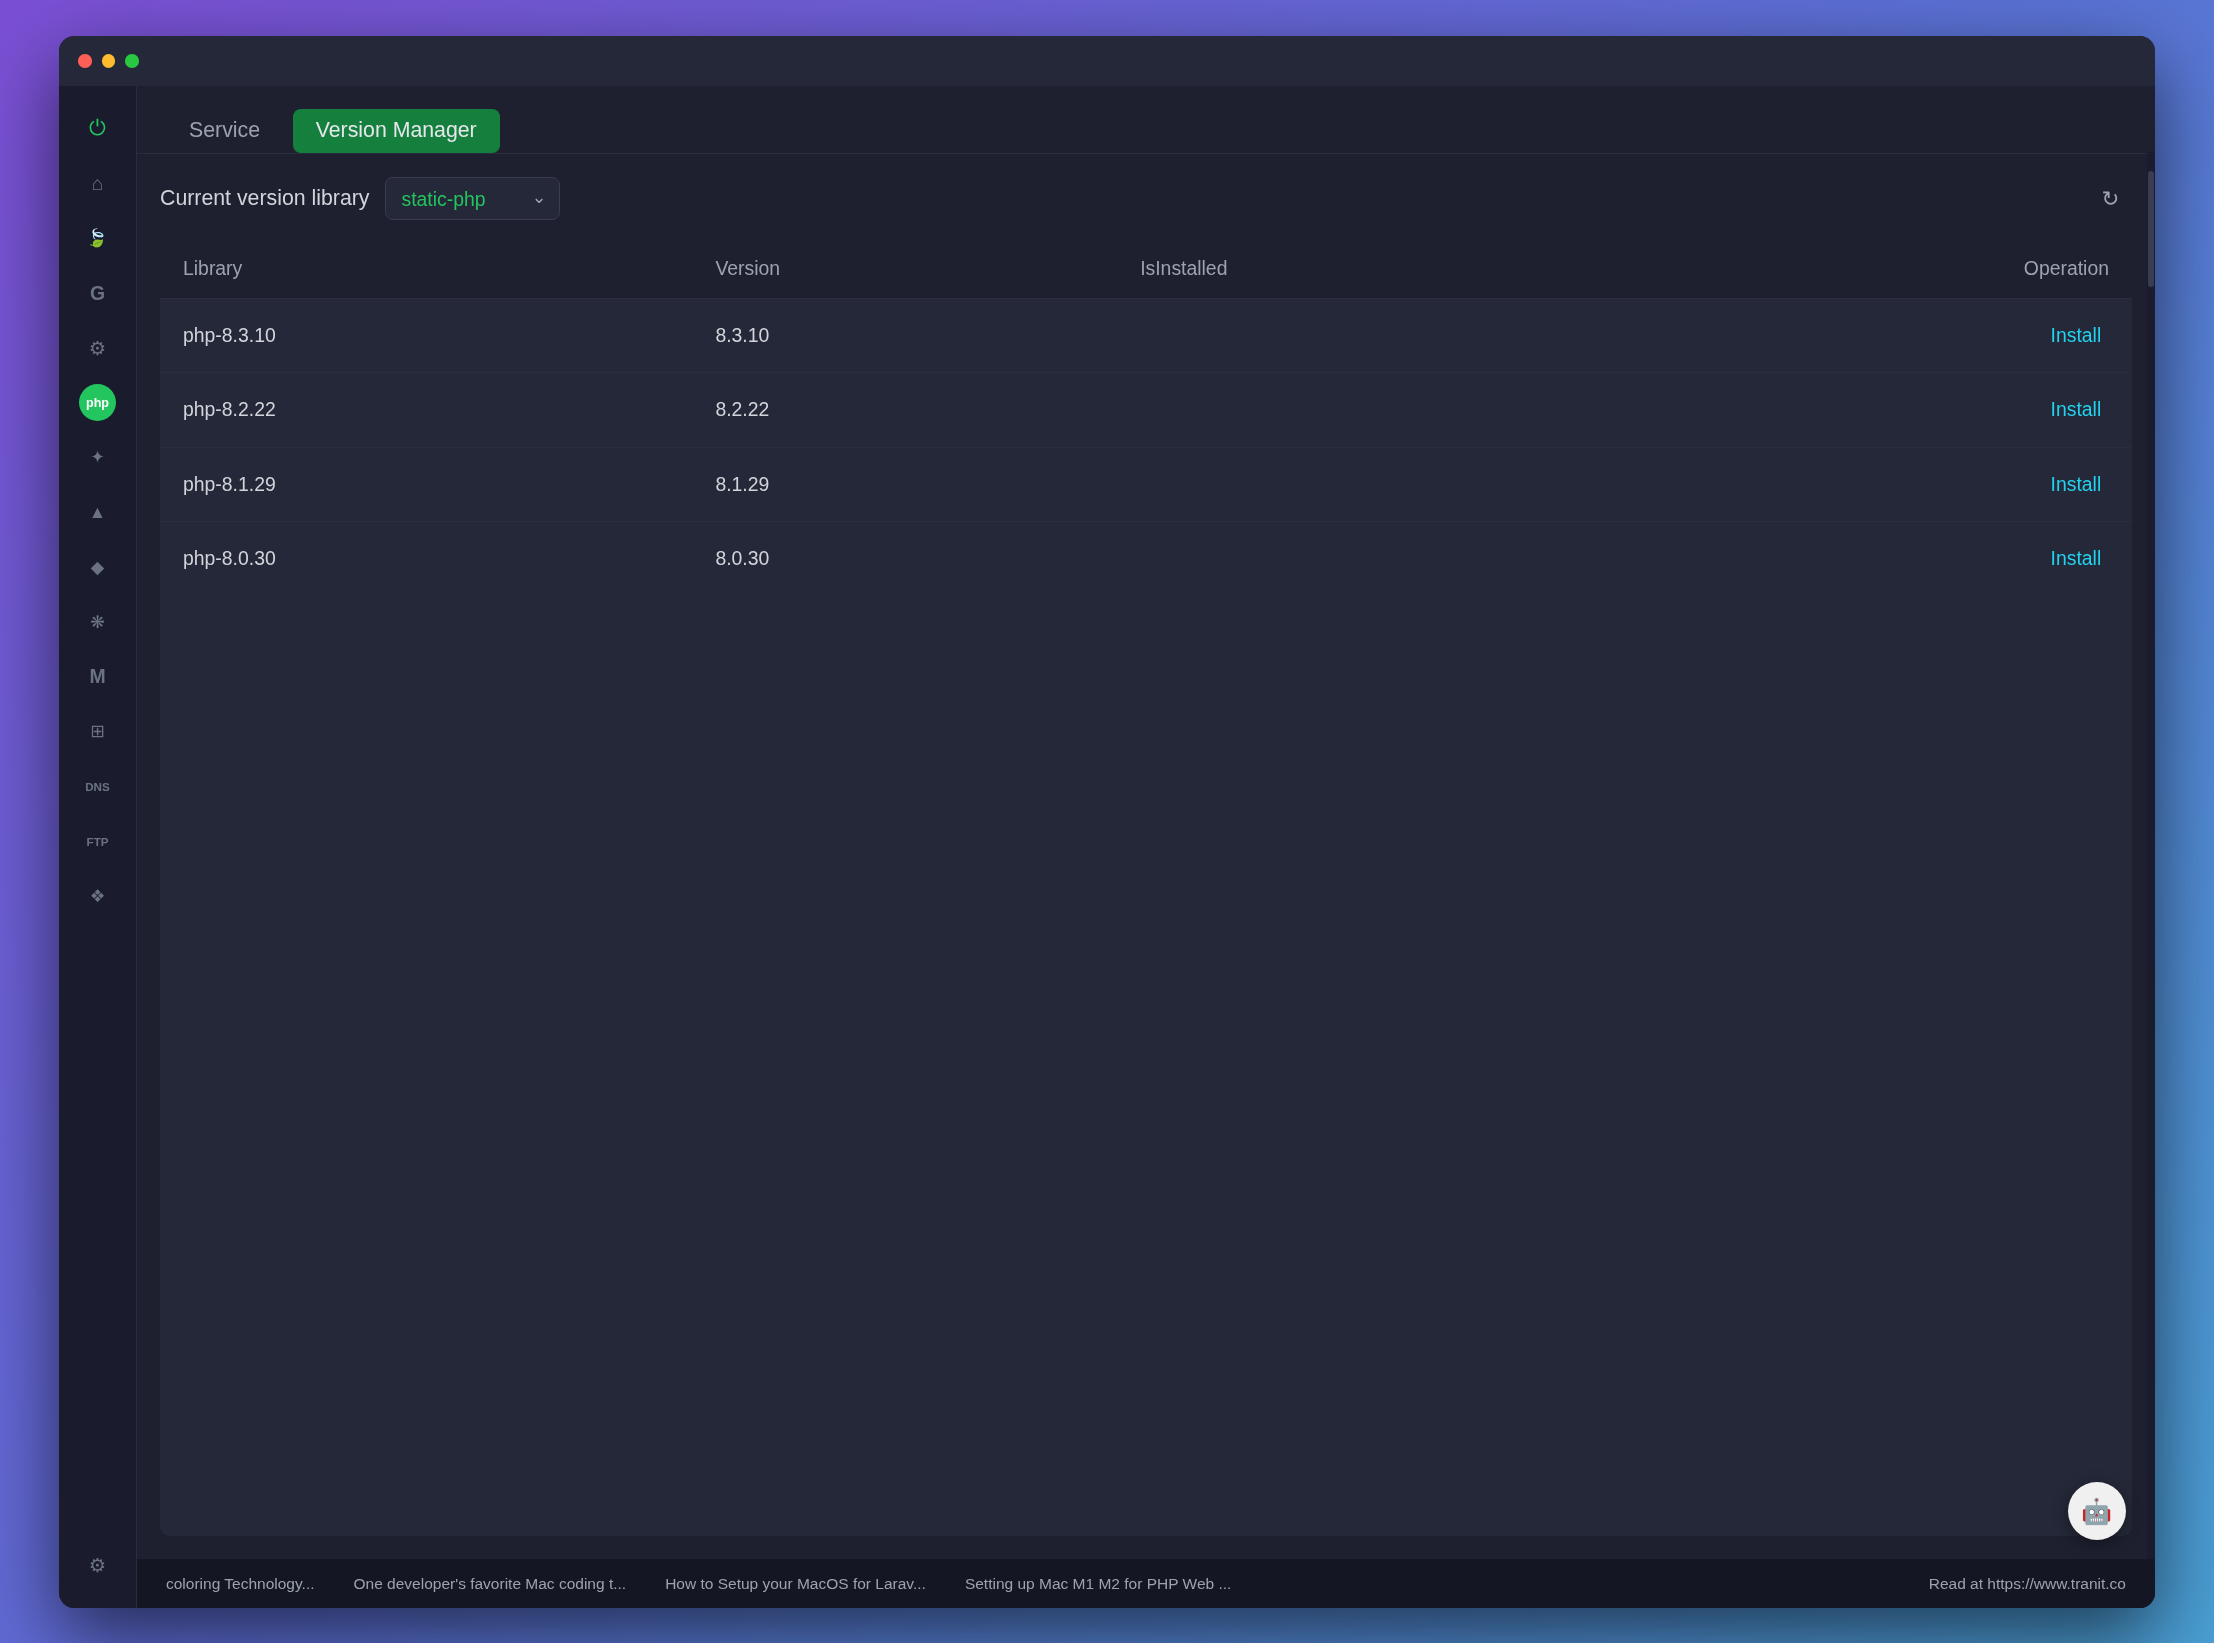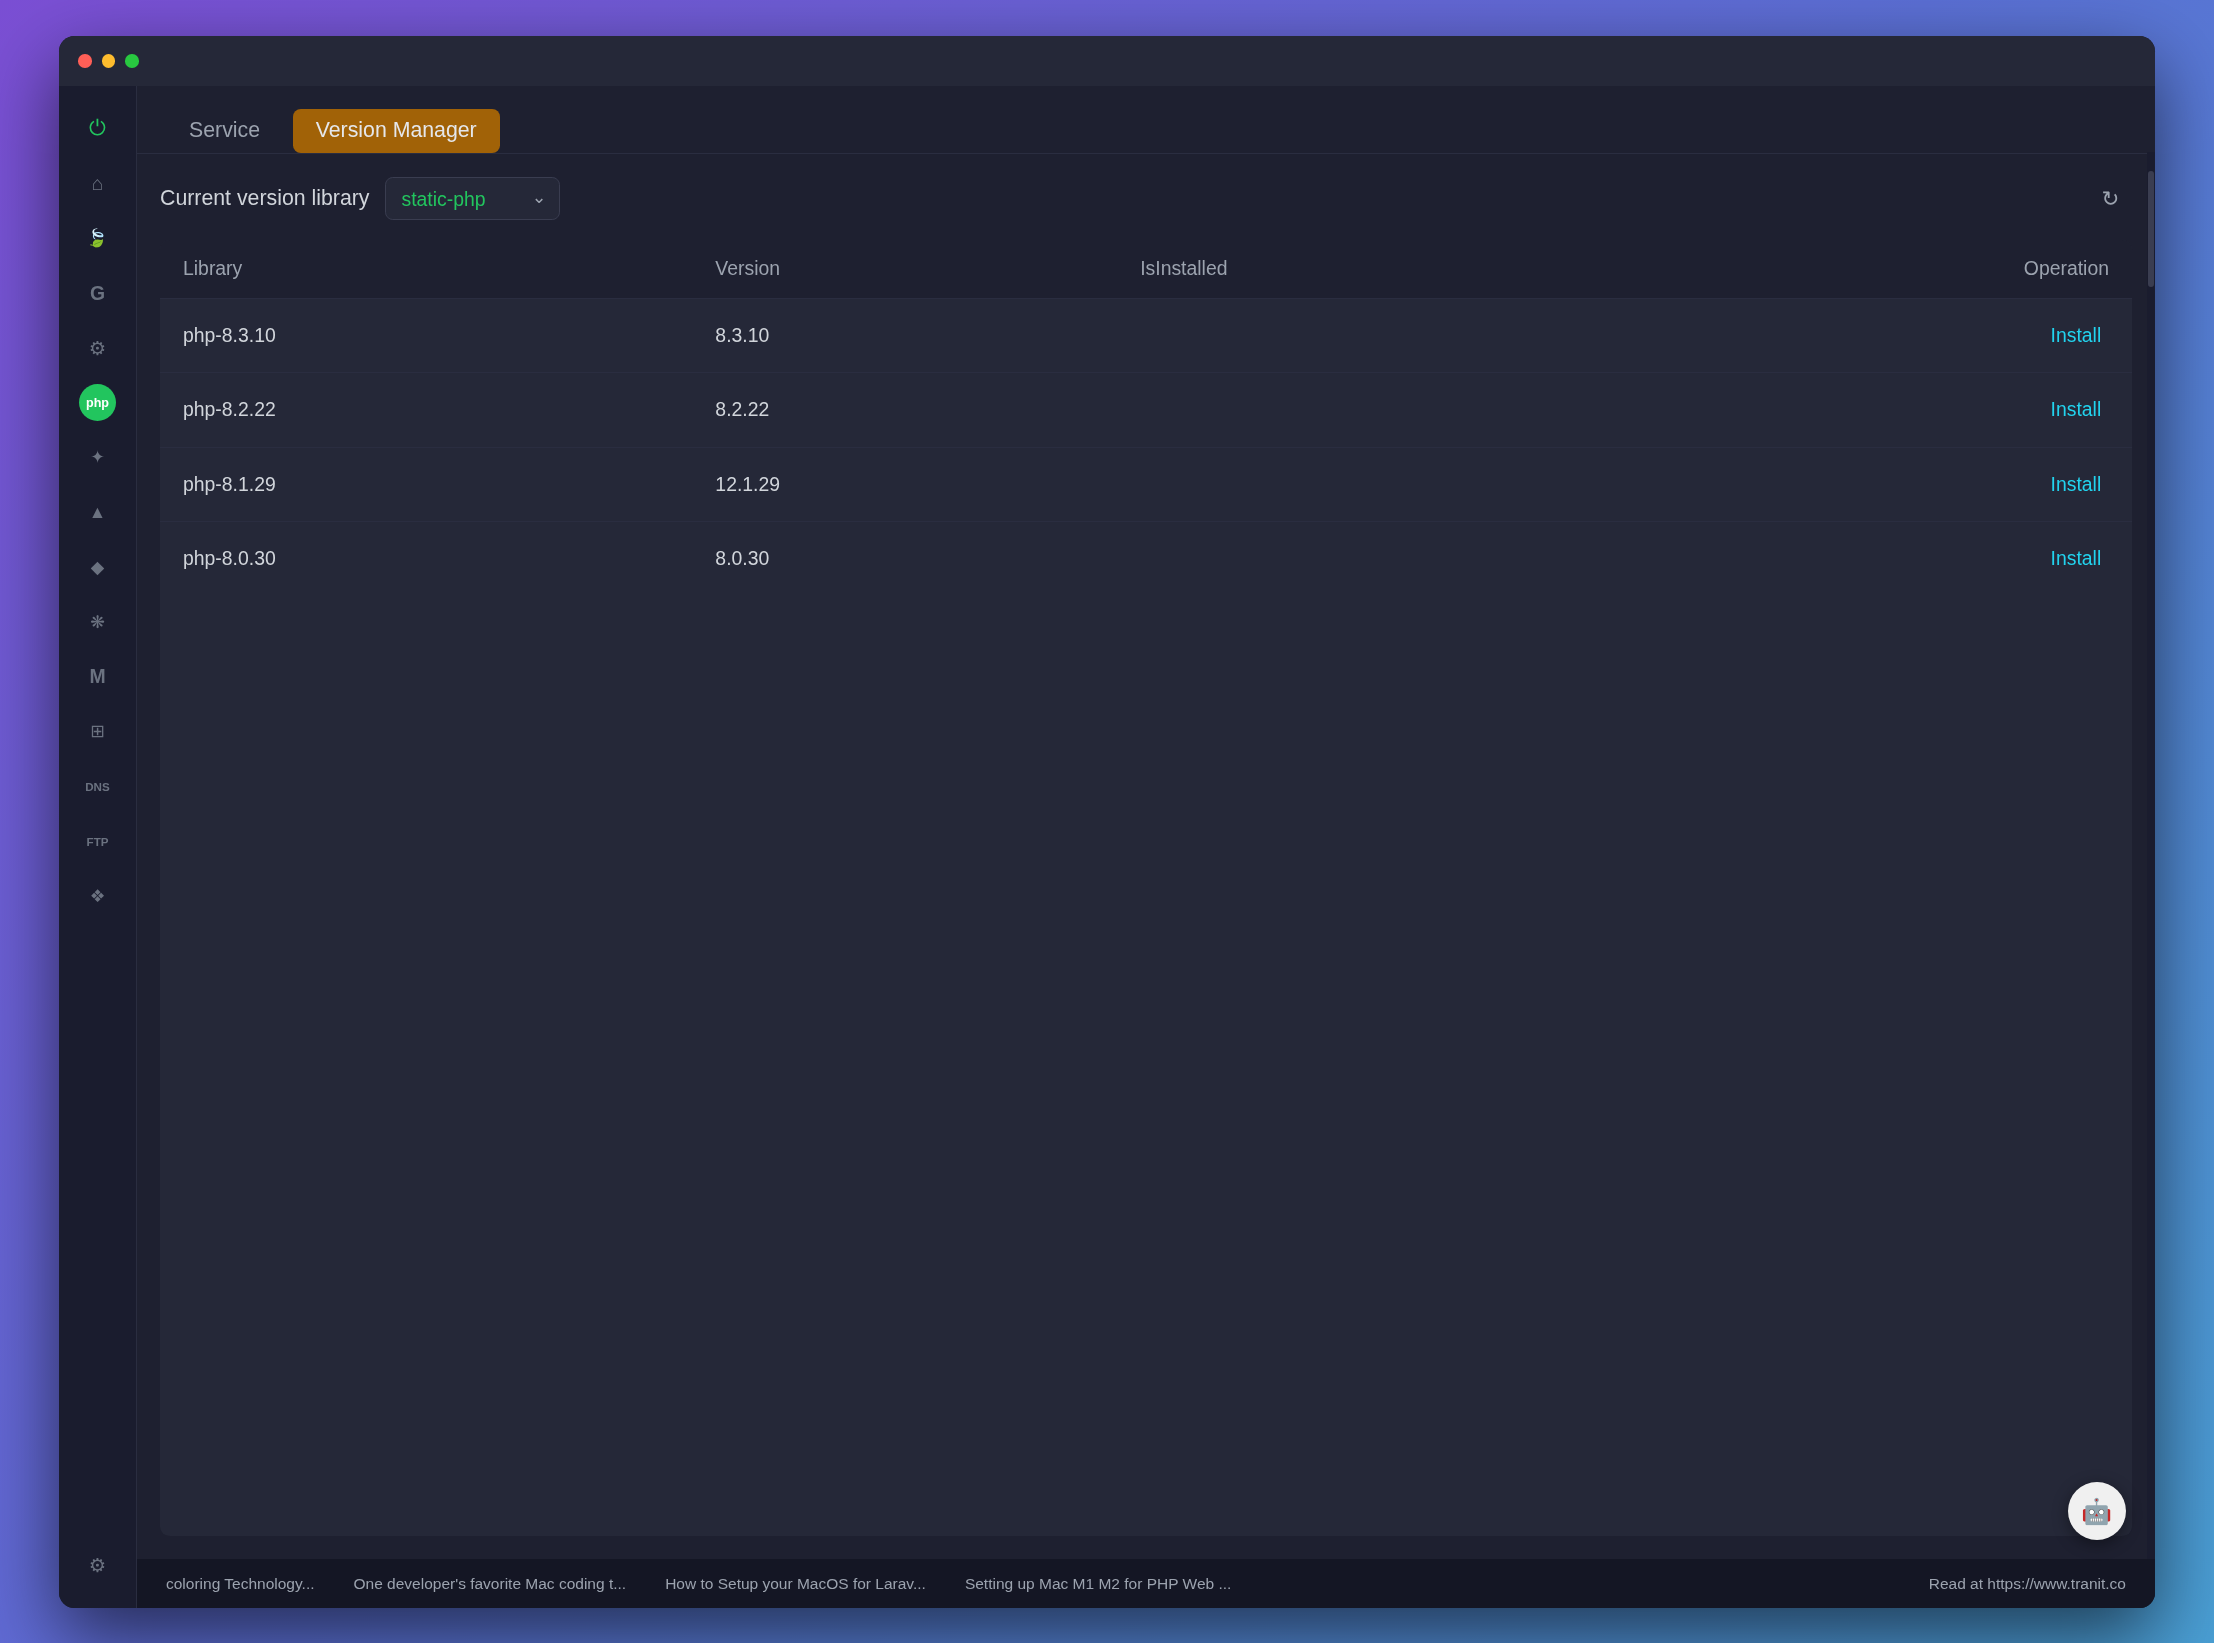--- a/index.html
+++ b/index.html
@@ -115,21 +115,21 @@
 
     .tab {
       padding: 9.7px 23px;
       border-radius: 7.8px;
       cursor: pointer;
       font-size: 21.3px;
       color: #9ca3af;
     }
 
     .tab.active {
-      background: #a16207;
+      background: #15803d;
       color: #e5e7eb;
     }
 
     .panel {
       flex: 1;
       padding: 23px;
       overflow: hidden;
       display: flex;
       flex-direction: column;
     }
@@ -384,21 +384,21 @@
               <tr>
                 <td>php-8.2.22</td>
                 <td>8.2.22</td>
                 <td></td>
                 <td>
                   <button class="install-btn">Install</button>
                 </td>
               </tr>
               <tr>
                 <td>php-8.1.29</td>
-                <td>12.1.29</td>
+                <td>8.1.29</td>
                 <td></td>
                 <td>
                   <button class="install-btn">Install</button>
                 </td>
               </tr>
               <tr>
                 <td>php-8.0.30</td>
                 <td>8.0.30</td>
                 <td></td>
                 <td>

